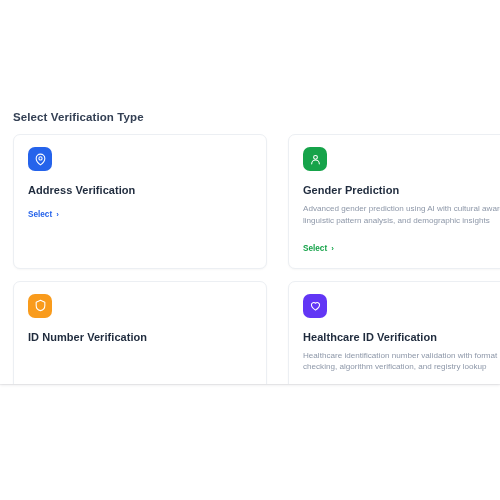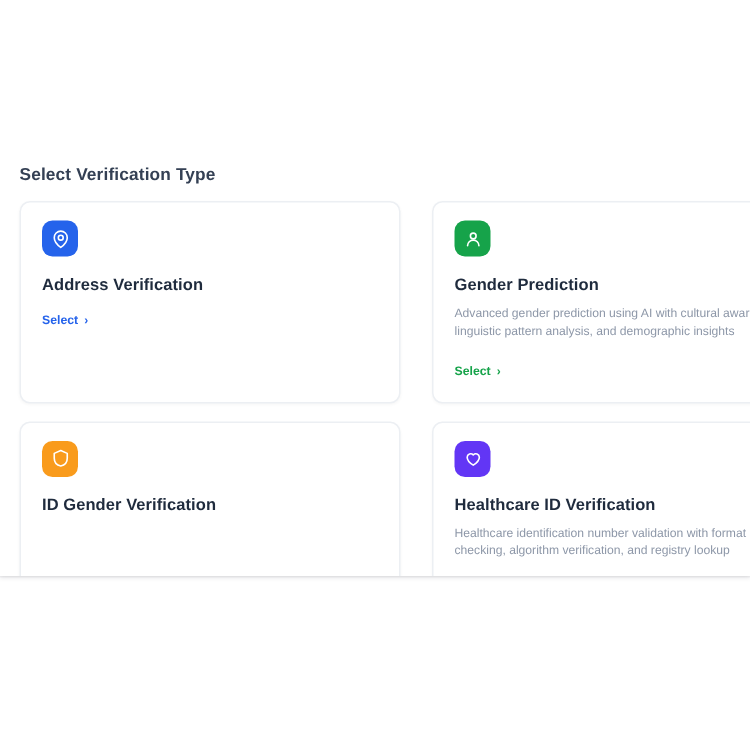--- a/index.html
+++ b/index.html
@@ -153,21 +153,21 @@
           <span class="chev">›</span>
         </a>
       </div>
 
       <div class="card">
         <div class="card-icon" style="background:#f99b1c">
           <svg viewBox="0 0 24 24" fill="none" stroke="#ffffff" stroke-width="2" stroke-linecap="round" stroke-linejoin="round">
             <path d="M12 2.5 20 6v6c0 5-3.4 8.6-8 9.5-4.6-.9-8-4.5-8-9.5V6l8-3.5z"></path>
           </svg>
         </div>
-        <div class="card-title">ID Gender Verification</div>
+        <div class="card-title">ID Number Verification</div>
 
       </div>
 
       <div class="card">
         <div class="card-icon" style="background:#6236f5">
           <svg viewBox="0 0 24 24" fill="none" stroke="#ffffff" stroke-width="2" stroke-linecap="round" stroke-linejoin="round">
             <path d="M12 20.5s-7.5-4.8-7.5-9.8a4.3 4.3 0 0 1 7.5-2.8 4.3 4.3 0 0 1 7.5 2.8c0 5-7.5 9.8-7.5 9.8z"></path>
           </svg>
         </div>
         <div class="card-title">Healthcare ID Verification</div>

